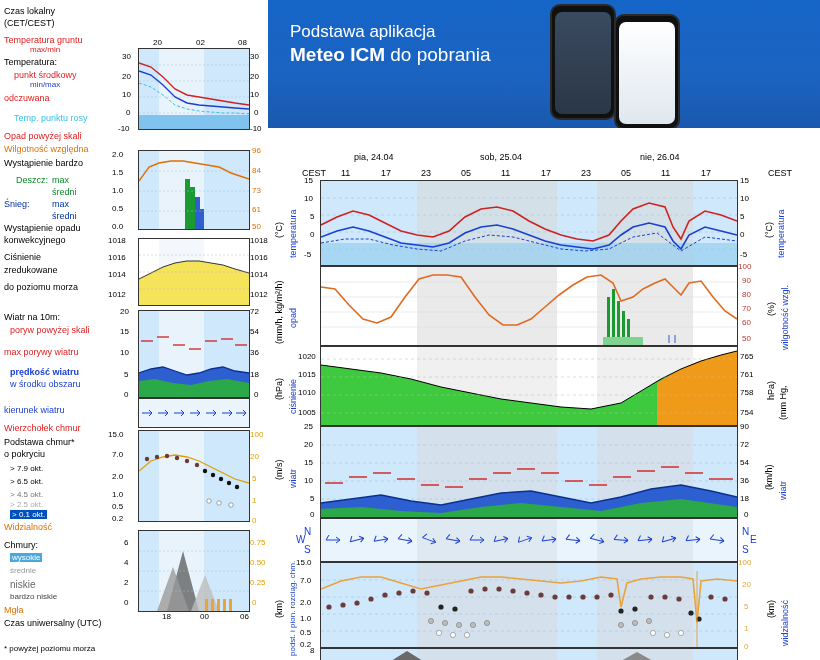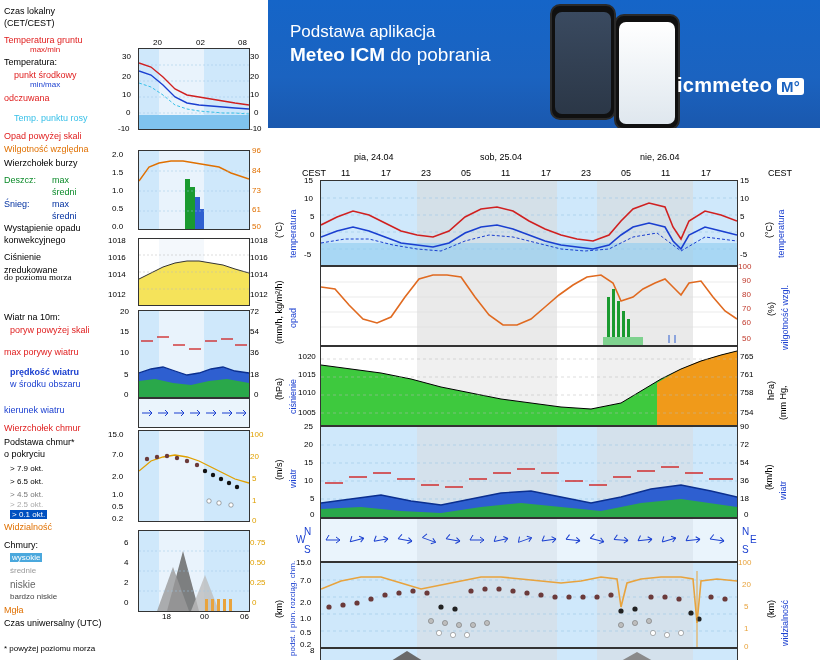--- a/index.html
+++ b/index.html
@@ -57,34 +57,34 @@
     <div class="lbl red" style="left:30px;top:45px;font-size:8px;">max/min</div>
 
     <div class="lbl" style="left:4px;top:57px;">Temperatura:</div>
     <div class="lbl red" style="left:14px;top:70px;">punkt środkowy</div>
     <div class="lbl blue" style="left:30px;top:80px;font-size:8px;">min/max</div>
     <div class="lbl red" style="left:4px;top:93px;">odczuwana</div>
     <div class="lbl cyan" style="left:14px;top:113px;">Temp. punktu rosy</div>
 
     <div class="lbl red" style="left:4px;top:131px;">Opad powyżej skali</div>
     <div class="lbl orange" style="left:4px;top:144px;">Wilgotność względna</div>
-    <div class="lbl" style="left:4px;top:158px;">Wierzchołek burzy</div>
-    <div class="lbl green" style="left:4px;top:175px;">Deszcz:</div>
+    <div class="lbl" style="left:4px;top:158px;">Wystąpienie bardzo</div>
+    <div class="lbl green" style="left:16px;top:175px;">Deszcz:</div>
     <div class="lbl green" style="left:52px;top:175px;">max</div>
     <div class="lbl green" style="left:52px;top:187px;">średni</div>
     <div class="lbl dkblue" style="left:4px;top:199px;">Śnieg:</div>
     <div class="lbl dkblue" style="left:52px;top:199px;">max</div>
     <div class="lbl dkblue" style="left:52px;top:211px;">średni</div>
 
     <div class="lbl" style="left:4px;top:223px;">Wystąpienie opadu</div>
     <div class="lbl" style="left:4px;top:235px;">konwekcyjnego</div>
 
     <div class="lbl" style="left:4px;top:252px;">Ciśnienie</div>
     <div class="lbl" style="left:4px;top:265px;">zredukowane</div>
-    <div class="lbl" style="left:4px;top:272px;font-family:Liberation Serif, serif;">do poziomu morza</div>
+    <div class="lbl" style="left:4px;top:282px;">do poziomu morza</div>
 
     <div class="lbl" style="left:4px;top:312px;">Wiatr na 10m:</div>
     <div class="lbl red" style="left:10px;top:325px;">poryw powyżej skali</div>
     <div class="lbl red" style="left:4px;top:347px;">max porywy wiatru</div>
     <div class="lbl blue" style="left:10px;top:367px;font-weight:bold;">prędkość wiatru</div>
     <div class="lbl blue" style="left:10px;top:379px;">w środku obszaru</div>
     <div class="lbl blue" style="left:4px;top:405px;">kierunek wiatru</div>
 
     <div class="lbl red" style="left:4px;top:423px;">Wierzchołek chmur</div>
     <div class="lbl" style="left:4px;top:437px;">Podstawa chmur*</div>
@@ -338,23 +338,20 @@
       <b>Meteo ICM</b><span> do pobrania</span>
     </div>
 
     <div class="phone" style="left:282px;top:4px;width:62px;height:112px;">
       <div class="scr" style="background:linear-gradient(180deg,#3a4a60,#2b3747);"></div>
     </div>
     <div class="phone" style="left:346px;top:14px;width:62px;height:112px;">
       <div class="scr" style="background:linear-gradient(180deg,#ffffff,#dfe7ee);"></div>
     </div>
 
-    <div class="logo">
-      <span>icmmeteo</span><span class="m">M°</span>
-    </div>
   </div>
 
   <div class="hdr" style="left:276px;top:131px;">wschód słońca: 05:12 CEST</div>
   <div class="hdr" style="left:276px;top:143px;">zachód słońca: 19:54 CEST</div>
   <div class="hdr" style="left:488px;top:131px;">20°51'43"E, 53°49'48"N</div>
   <div class="hdr" style="left:500px;top:143px;">(x=247,  y=360)</div>
   <div class="hdr" style="left:658px;top:131px;">wysokość (min, środek, max)</div>
   <div class="hdr" style="left:688px;top:143px;">140 - 157 - 192 m</div>
 
   <div id="main">

